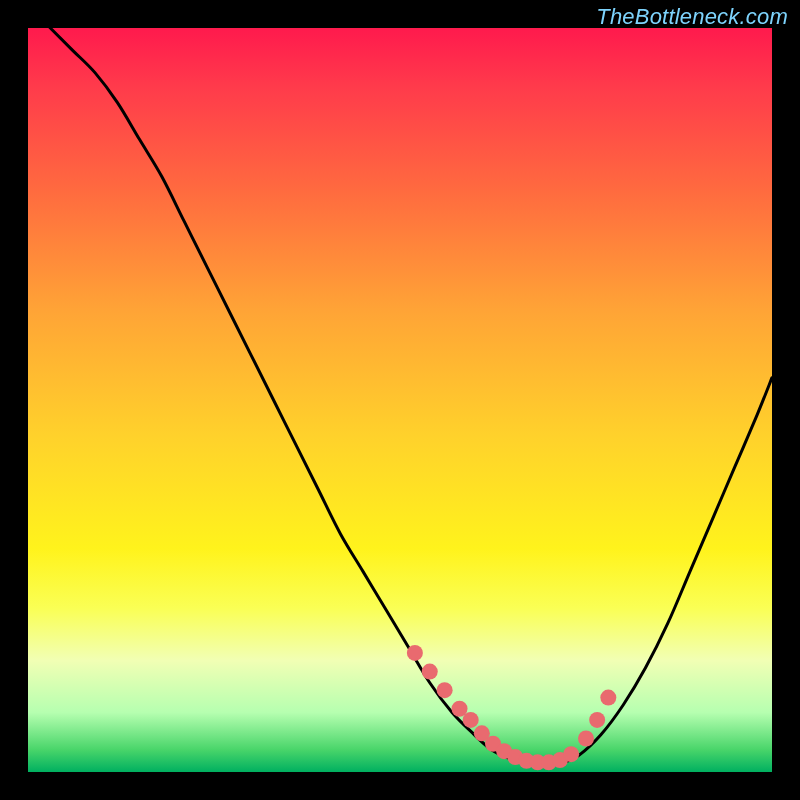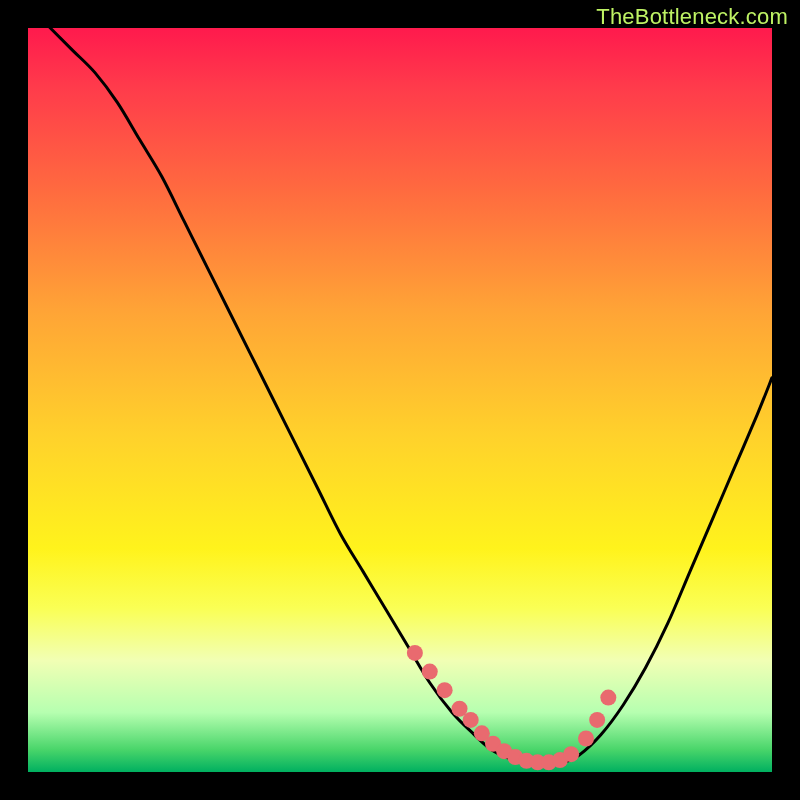--- a/index.html
+++ b/index.html
@@ -29,25 +29,26 @@
       #f1ffb4 85%,
       #b6ffb0 92%,
       #49d56a 97%,
       #00b060 100%
     );
   }
   .watermark {
     position: absolute;
     top: 4px;
     right: 12px;
-    color: #bef264;
+    color: #7dd3fc;
     font-size: 22px;
     font-weight: 500;
     letter-spacing: 0.2px;
     user-select: none;
+    font-style: italic;
   }
   svg.plot {
     position: absolute;
     left: 28px;
     top: 28px;
     width: 744px;
     height: 744px;
     overflow: visible;
   }
 </style>

